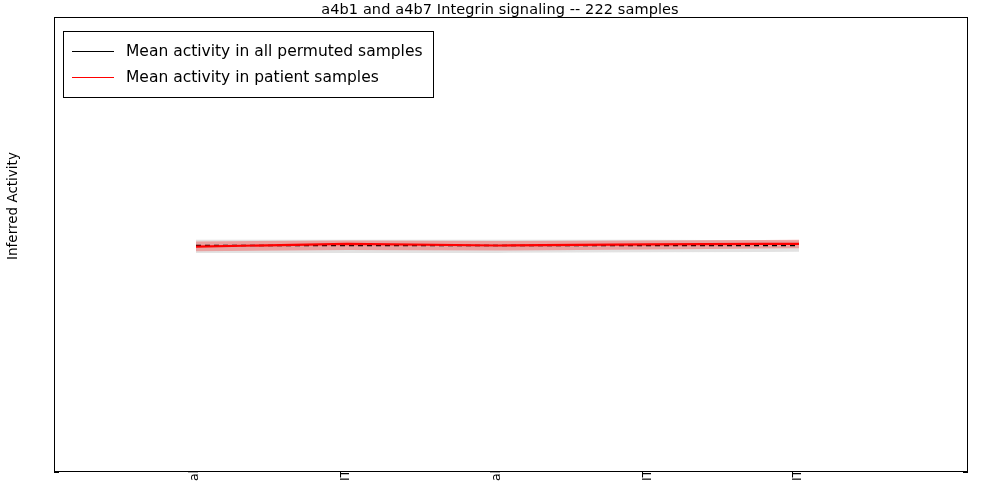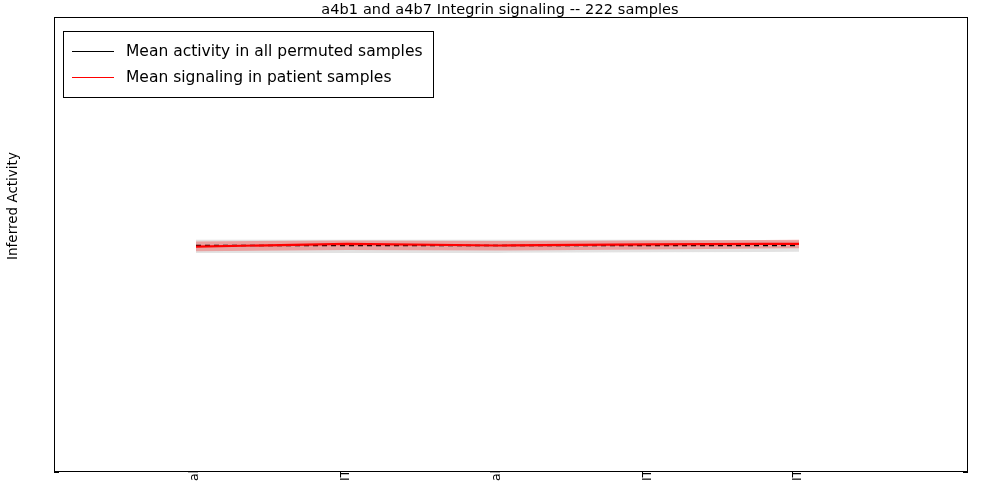--- a/index.html
+++ b/index.html
@@ -208,17 +208,17 @@
     </svg>
   </div>
 
   <div id="legend">
     <div class="legend-row">
       <span class="legend-swatch black"></span>
       <span class="legend-text">Mean activity in all permuted samples</span>
     </div>
     <div class="legend-row">
       <span class="legend-swatch red"></span>
-      <span class="legend-text">Mean signaling in patient samples</span>
+      <span class="legend-text">Mean activity in patient samples</span>
     </div>
   </div>
 
 </div>
 
 </body></html>

